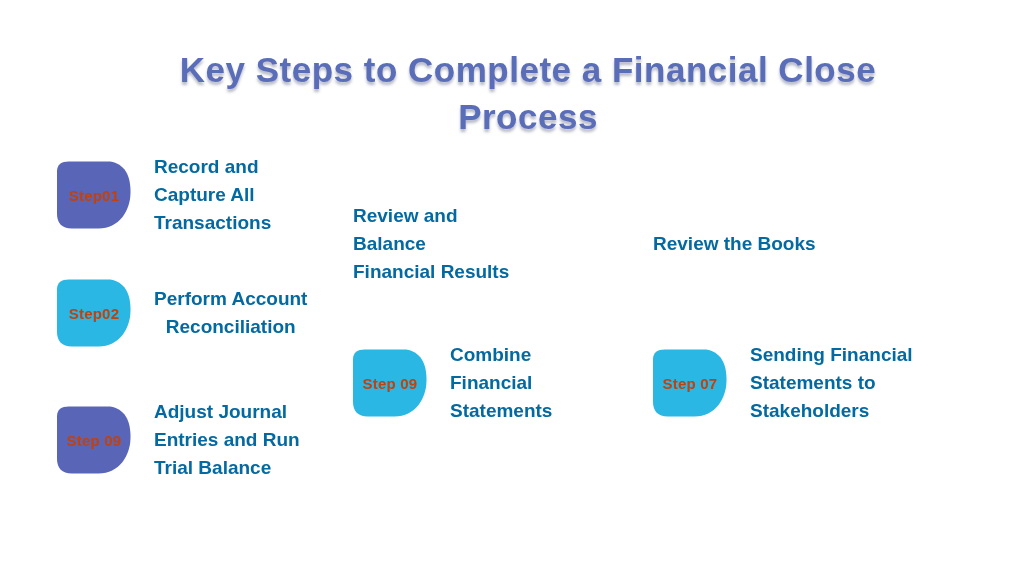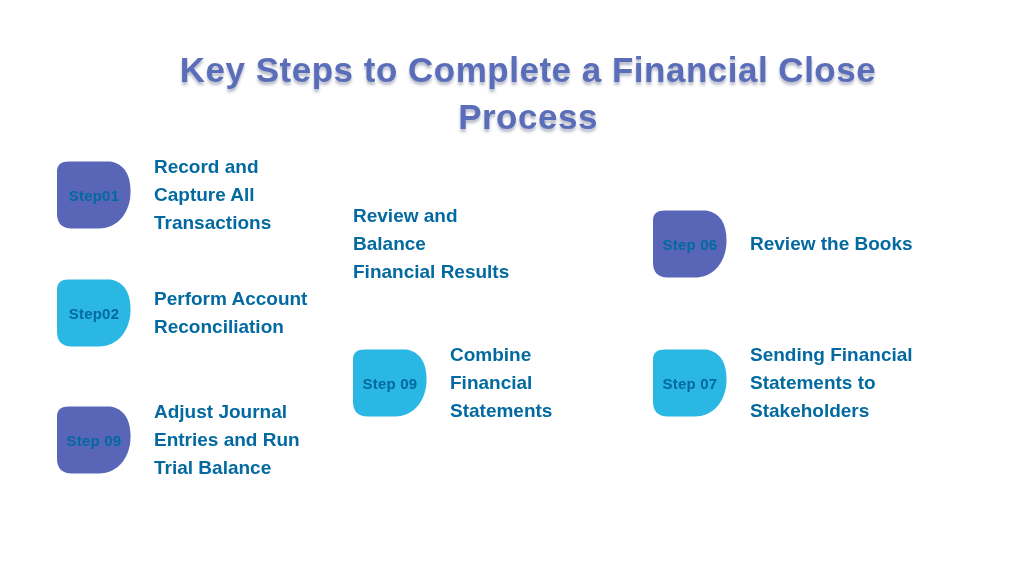--- a/index.html
+++ b/index.html
@@ -52,35 +52,35 @@
     display: block;
   }
   .badge.purple path { fill: #5966b7; }
   .badge.cyan path  { fill: #2ab7e3; }
   .badge-text {
     position: absolute;
     inset: 0;
     display: flex;
     align-items: center;
     justify-content: center;
-    color: #0369a1;
+    color: #c2410c;
     font-size: 15px;
     font-weight: bold;
     letter-spacing: 0.2px;
   }
   .step-label {
     font-size: 19px;
     line-height: 28px;
     font-weight: bold;
     color: #0369a1;
     white-space: pre-line;
   }
   
   .pos-s1 { left: 57px;  top: 161px; }
-  .pos-s2 { left: 57px;  top: 279px; }
+  .pos-s2 { left: 57px;  top: 279px; text-align: center; }
   .pos-s3 { left: 57px;  top: 406px; }
   .pos-s4 { left: 353px; top: 210px; }
   .pos-s5 { left: 353px; top: 349px; }
   .pos-s6 { left: 653px; top: 210px; }
   .pos-s7 { left: 653px; top: 349px; }
 </style>
 </head>
 <body>
 
 <div class="canvas">
@@ -134,26 +134,20 @@
         <path d="M 12 0 L 54 0 C 68 2.5 74.8 13 74.5 32 C 74.2 50 63 68 42 68 L 15 68 C 5 68 0 62.5 0 53 L 0 10 C 0 3 4.5 0 12 0 Z"></path>
       </svg>
       <span class="badge-text">Step 09</span>
     </div>
     <div class="step-label">Combine
 Financial
 Statements</div>
   </div>
 
   <div class="step pos-s6">
-    <div class="badge purple">
-      <svg viewBox="0 0 75 68" aria-hidden="true">
-        <path d="M 12 0 L 54 0 C 68 2.5 74.8 13 74.5 32 C 74.2 50 63 68 42 68 L 15 68 C 5 68 0 62.5 0 53 L 0 10 C 0 3 4.5 0 12 0 Z"></path>
-      </svg>
-      <span class="badge-text">Step 06</span>
-    </div>
     <div class="step-label">Review the Books</div>
   </div>
 
   <div class="step pos-s7">
     <div class="badge cyan">
       <svg viewBox="0 0 75 68" aria-hidden="true">
         <path d="M 12 0 L 54 0 C 68 2.5 74.8 13 74.5 32 C 74.2 50 63 68 42 68 L 15 68 C 5 68 0 62.5 0 53 L 0 10 C 0 3 4.5 0 12 0 Z"></path>
       </svg>
       <span class="badge-text">Step 07</span>
     </div>

